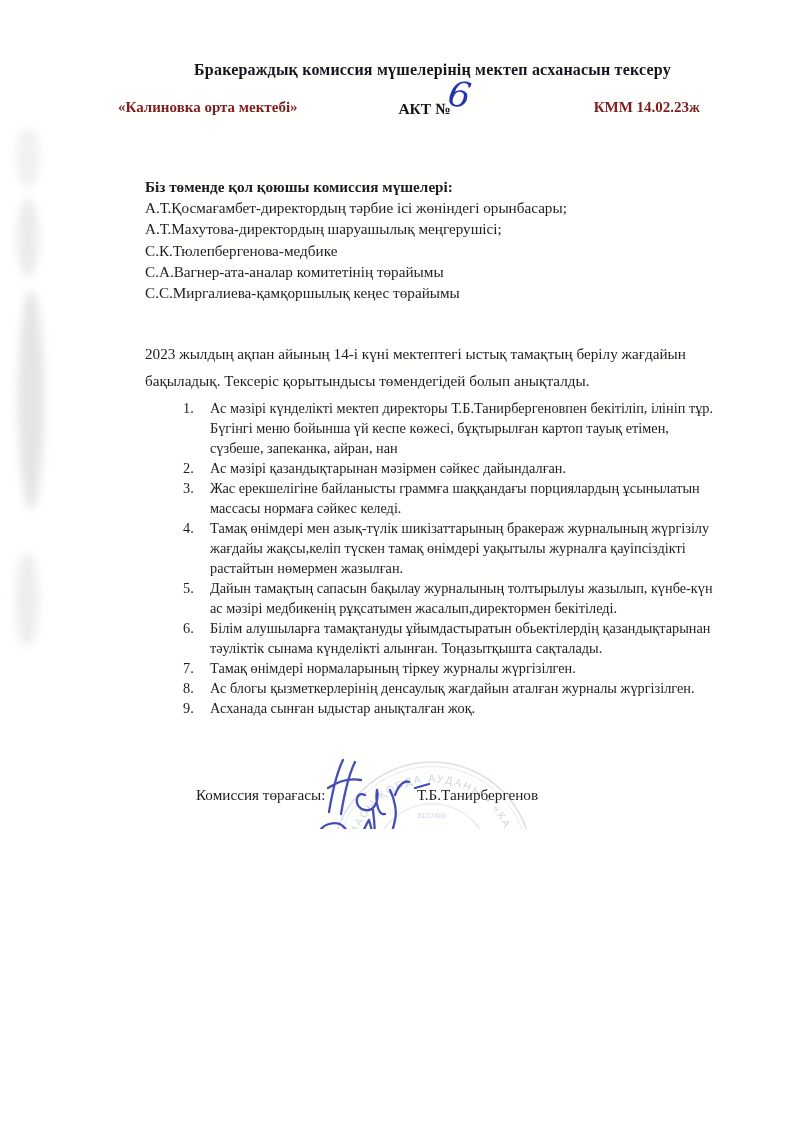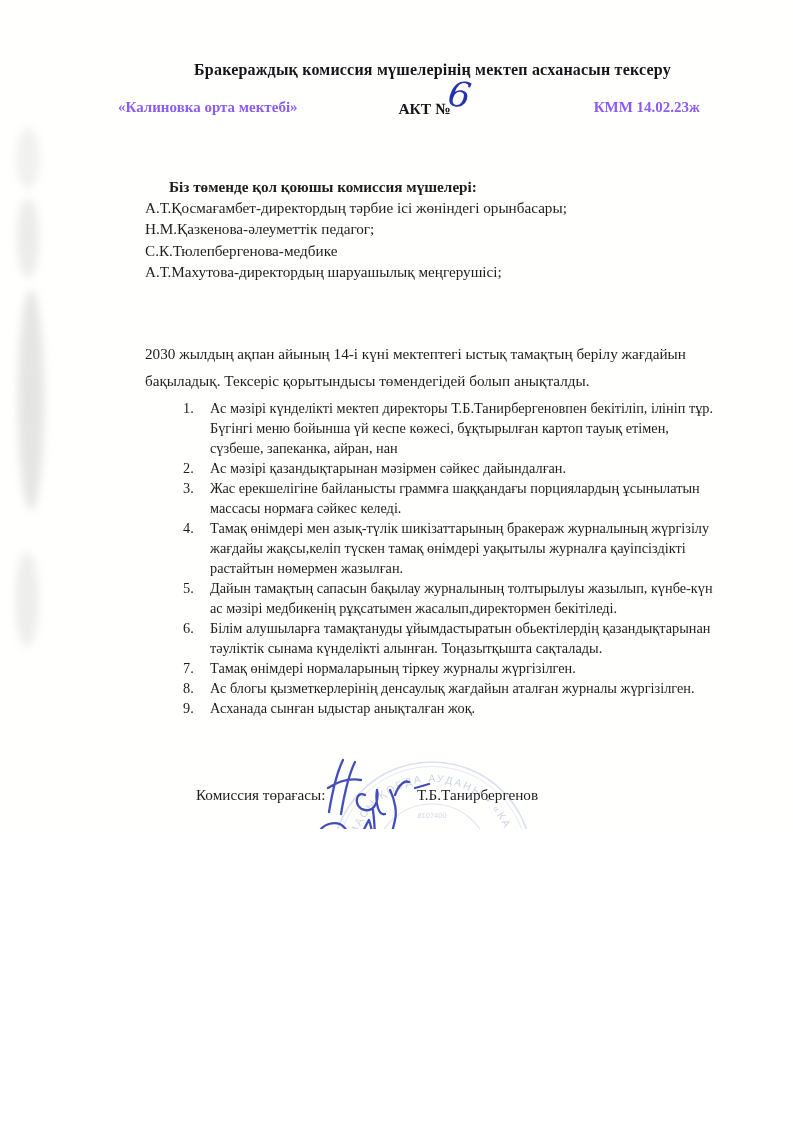--- a/index.html
+++ b/index.html
@@ -22,25 +22,25 @@
 
   
   .doc-title{position:absolute; left:145px; top:61px; width:575px; text-align:center;
     font-weight:bold; font-size:16px; letter-spacing:0.2px; color:#15151a;}
   .act-line{position:absolute; left:145px; top:82px; width:575px; text-align:center;
     font-weight:bold; font-size:15.5px; color:#15151a; line-height:18px;}
   .hand-six{display:inline-block; width:16px; height:16px; overflow:visible;
     font:italic 400 35px "DejaVu Serif",serif; color:#2434ad;
     transform:translate(1px,-9px) rotate(10deg); transform-origin:top left; font-weight:normal;}
   .school-row{position:absolute; left:118px; top:99px; width:582px; display:flex;
-    justify-content:space-between; font-weight:bold; font-size:15px; color:#8b5cf6;}
+    justify-content:space-between; font-weight:bold; font-size:15px; color:#7f1d1d;}
 
   
   .intro{position:absolute; left:145px; top:176px; width:575px; font-size:15.2px; line-height:21.2px;}
-  .intro-head{font-weight:bold;margin-left:24px;}
+  .intro-head{font-weight:bold;}
 
   
   .body-par{position:absolute; left:145px; top:340px; width:573px; font-size:15.2px;
     line-height:27px; margin:0;}
 
   
   .findings{position:absolute; left:183px; top:398px; width:540px; margin:0; padding:0; list-style:none;}
   .findings li{display:grid; grid-template-columns:27px 1fr; font-size:14.3px; line-height:20px;}
   .findings .num{text-align:left;}
 
@@ -66,26 +66,27 @@
   <div class="doc-title">Бракераждық комиссия мүшелерінің мектеп асханасын тексеру</div>
   <div class="act-line"><span>АКТ №</span><span class="hand-six">6</span></div>
   <div class="school-row">
     <span>«Калиновка орта мектебі»</span>
     <span>КММ 14.02.23ж</span>
   </div>
 
   <section class="intro">
     <div class="intro-head">Біз төменде қол қоюшы комиссия мүшелері:</div>
     <div>А.Т.Қосмағамбет-директордың тәрбие ісі жөніндегі орынбасары;</div>
-    <div>Н.М.Қазкенова-әлеуметтік педагог;</div>
+    <div>А.Т.Махутова-директордың шаруашылық меңгерушісі;</div>
     <div>С.К.Тюлепбергенова-медбике</div>
-    <div>А.Т.Махутова-директордың шаруашылық меңгерушісі;</div>
+    <div>С.А.Вагнер-ата-аналар комитетінің төрайымы</div>
+    <div>С.С.Миргалиева-қамқоршылық кеңес төрайымы</div>
   </section>
 
-  <p class="body-par">2030 жылдың ақпан айының 14-і күні мектептегі ыстық тамақтың берілу жағдайын бақыладық. Тексеріс қорытындысы төмендегідей болып анықталды.</p>
+  <p class="body-par">2023 жылдың ақпан айының 14-і күні мектептегі ыстық тамақтың берілу жағдайын бақыладық. Тексеріс қорытындысы төмендегідей болып анықталды.</p>
 
   <ol class="findings">
     <li>
         <span class="num">1.</span>
         <span class="txt">Ас мәзірі күнделікті мектеп директоры Т.Б.Танирбергеновпен бекітіліп, ілініп тұр. Бүгінгі меню бойынша үй кеспе көжесі, бұқтырылған картоп тауық етімен, сүзбеше, запеканка, айран, нан</span>
       </li>
     <li>
         <span class="num">2.</span>
         <span class="txt">Ас мәзірі қазандықтарынан мәзірмен сәйкес дайындалған.</span>
       </li>

